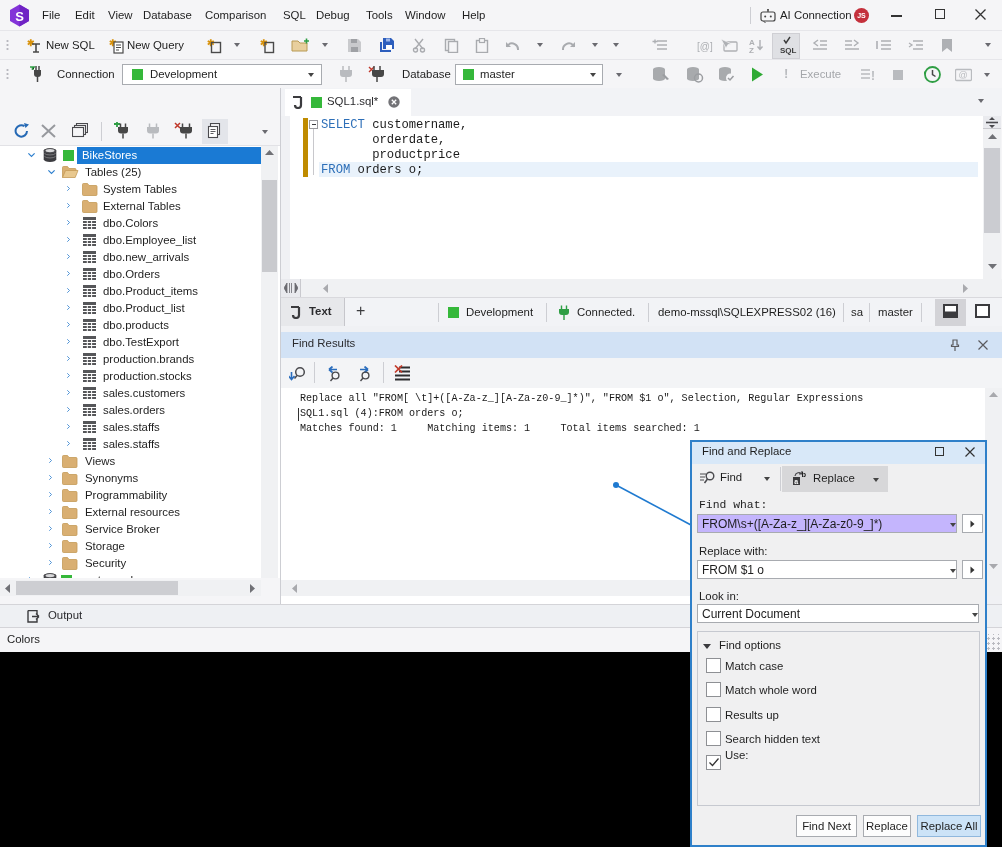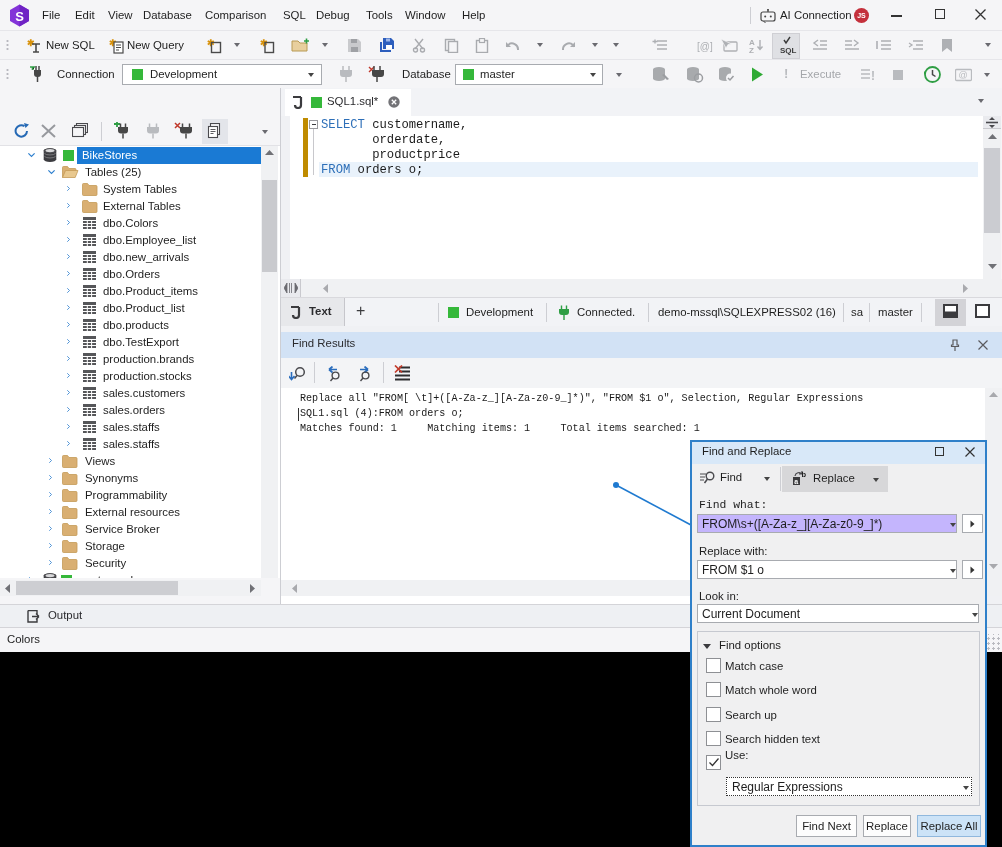--- a/index.html
+++ b/index.html
@@ -753,32 +753,28 @@
   <div class="abs" style="left:5px;top:189px;width:283px;height:175px;border:1px solid #c6c9d0;"></div>
   <svg class="abs" style="left:11px;top:202px;" width="8" height="5" viewBox="0 0 8 5">
         <path d="M0,0 h8 l-4,5 z" fill="#3b3b3e"></path>
       </svg>
   <span class="abs" style="left:27px;top:197px;">Find options</span>
   <div class="abs" style="left:14px;top:216px;width:15px;height:15px;background:#fff;border:1px solid #8e9094;"></div>
   <span class="abs" style="left:33px;top:218px;">Match case</span>
   <div class="abs" style="left:14px;top:240px;width:15px;height:15px;background:#fff;border:1px solid #8e9094;"></div>
   <span class="abs" style="left:33px;top:242px;">Match whole word</span>
   <div class="abs" style="left:14px;top:265px;width:15px;height:15px;background:#fff;border:1px solid #8e9094;"></div>
-  <span class="abs" style="left:33px;top:267px;">Search up</span>
+  <span class="abs" style="left:33px;top:267px;">Results up</span>
   <div class="abs" style="left:14px;top:289px;width:15px;height:15px;background:#fff;border:1px solid #8e9094;"></div>
   <span class="abs" style="left:33px;top:291px;">Search hidden text</span>
   <div class="abs" style="left:14px;top:313px;width:15px;height:15px;background:#fff;border:1px solid #8e9094;">
     <svg class="abs" style="left:2px;top:2px;" width="10" height="9" viewBox="0 0 10 9">
           <path d="M0.5,4.5 L3.5,7.5 L9.5,0.5" fill="none" stroke="#333" stroke-width="1.3"></path>
         </svg>
   </div>
   <span class="abs" style="left:33px;top:307px;">Use:</span>
-  <div class="abs" style="left:34px;top:335px;width:246px;height:19px;background:#fff;border:1px dotted #333;">
-    <span class="abs" style="left:5px;top:2px;font-size:12px;">Regular Expressions</span>
-    <div class="caret" style="left:236px;top:8px;border-top-color:#444;"></div>
-  </div>
 
   <div class="abs" style="left:104px;top:373px;width:61px;height:22px;background:#fdfdfd;border:1px solid #a8abb0;text-align:center;line-height:20px;">Find Next</div>
   <div class="abs" style="left:171px;top:373px;width:48px;height:22px;background:#fdfdfd;border:1px solid #a8abb0;text-align:center;line-height:20px;">Replace</div>
   <div class="abs" style="left:225px;top:373px;width:64px;height:22px;background:#cce3f7;border:1px solid #90b8dd;text-align:center;line-height:20px;">Replace All</div>
 </div>
 
 </div>
 
 </body></html>

